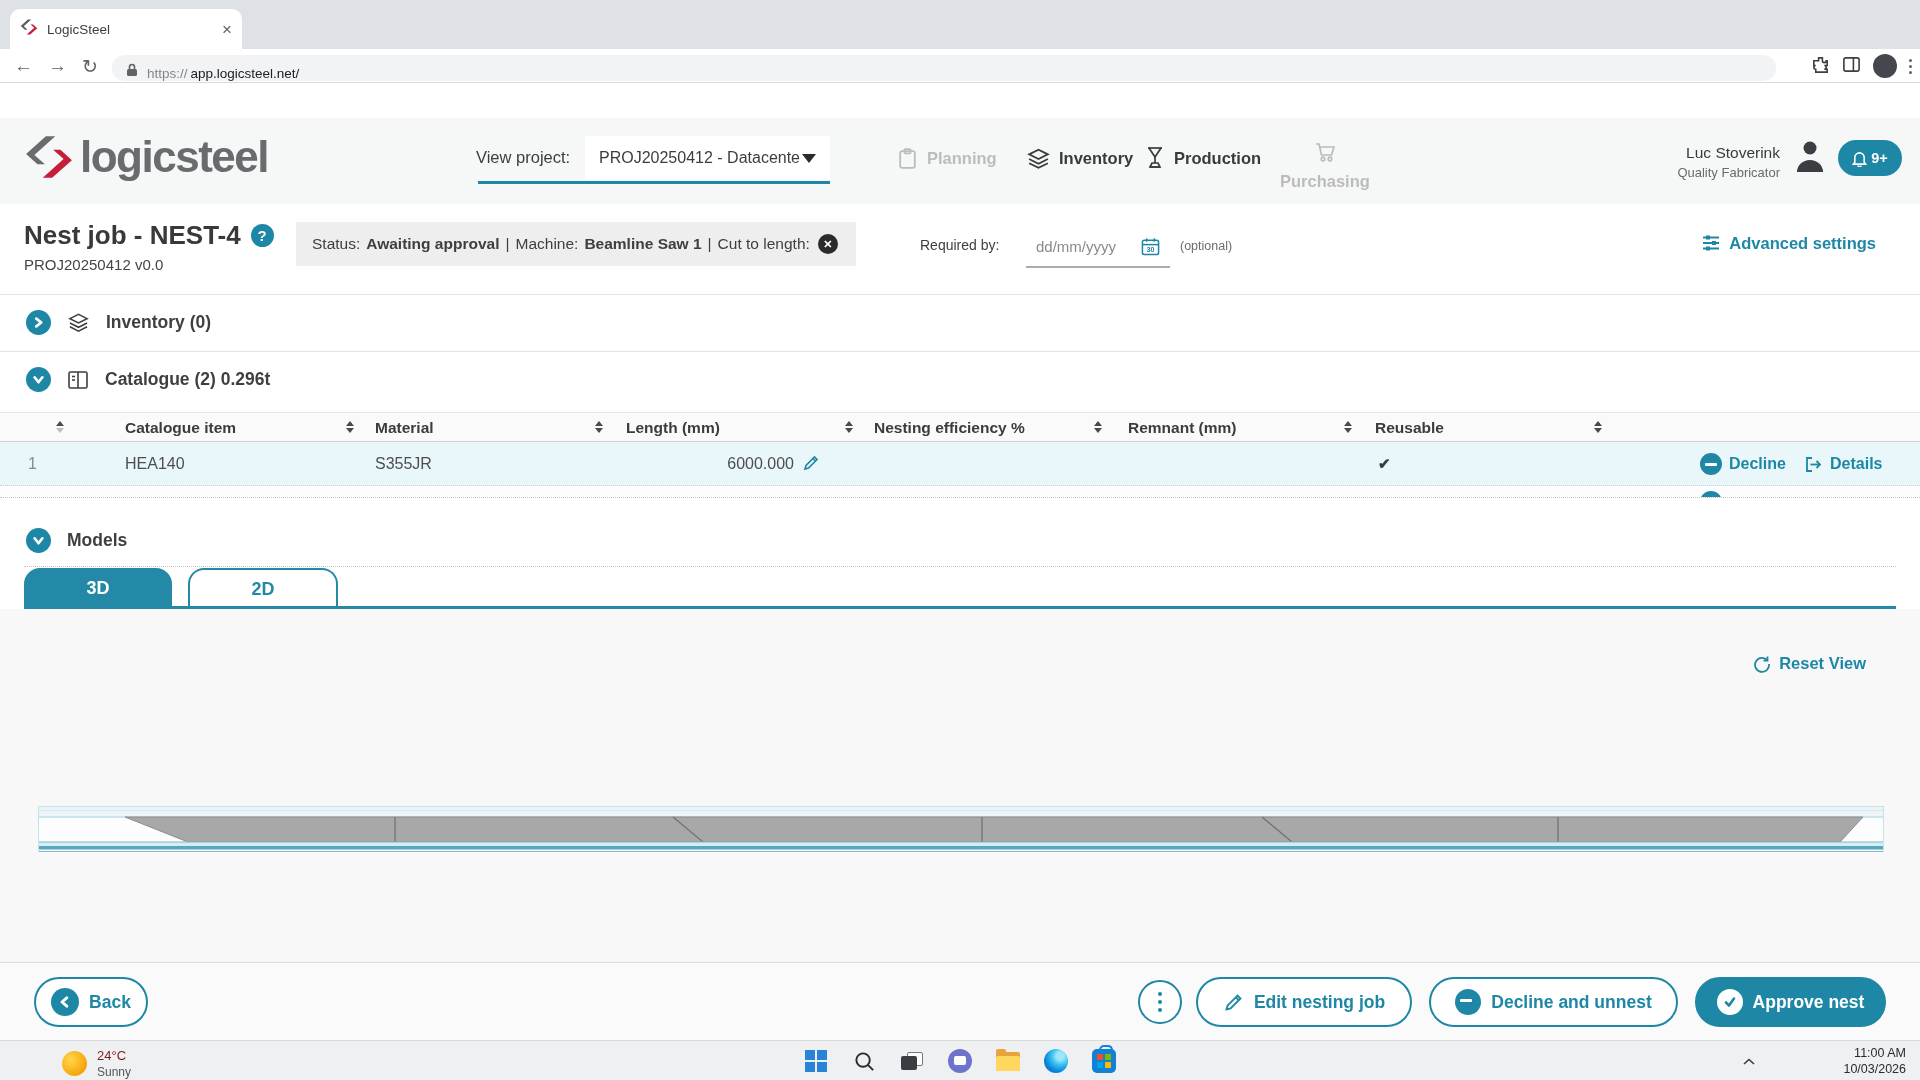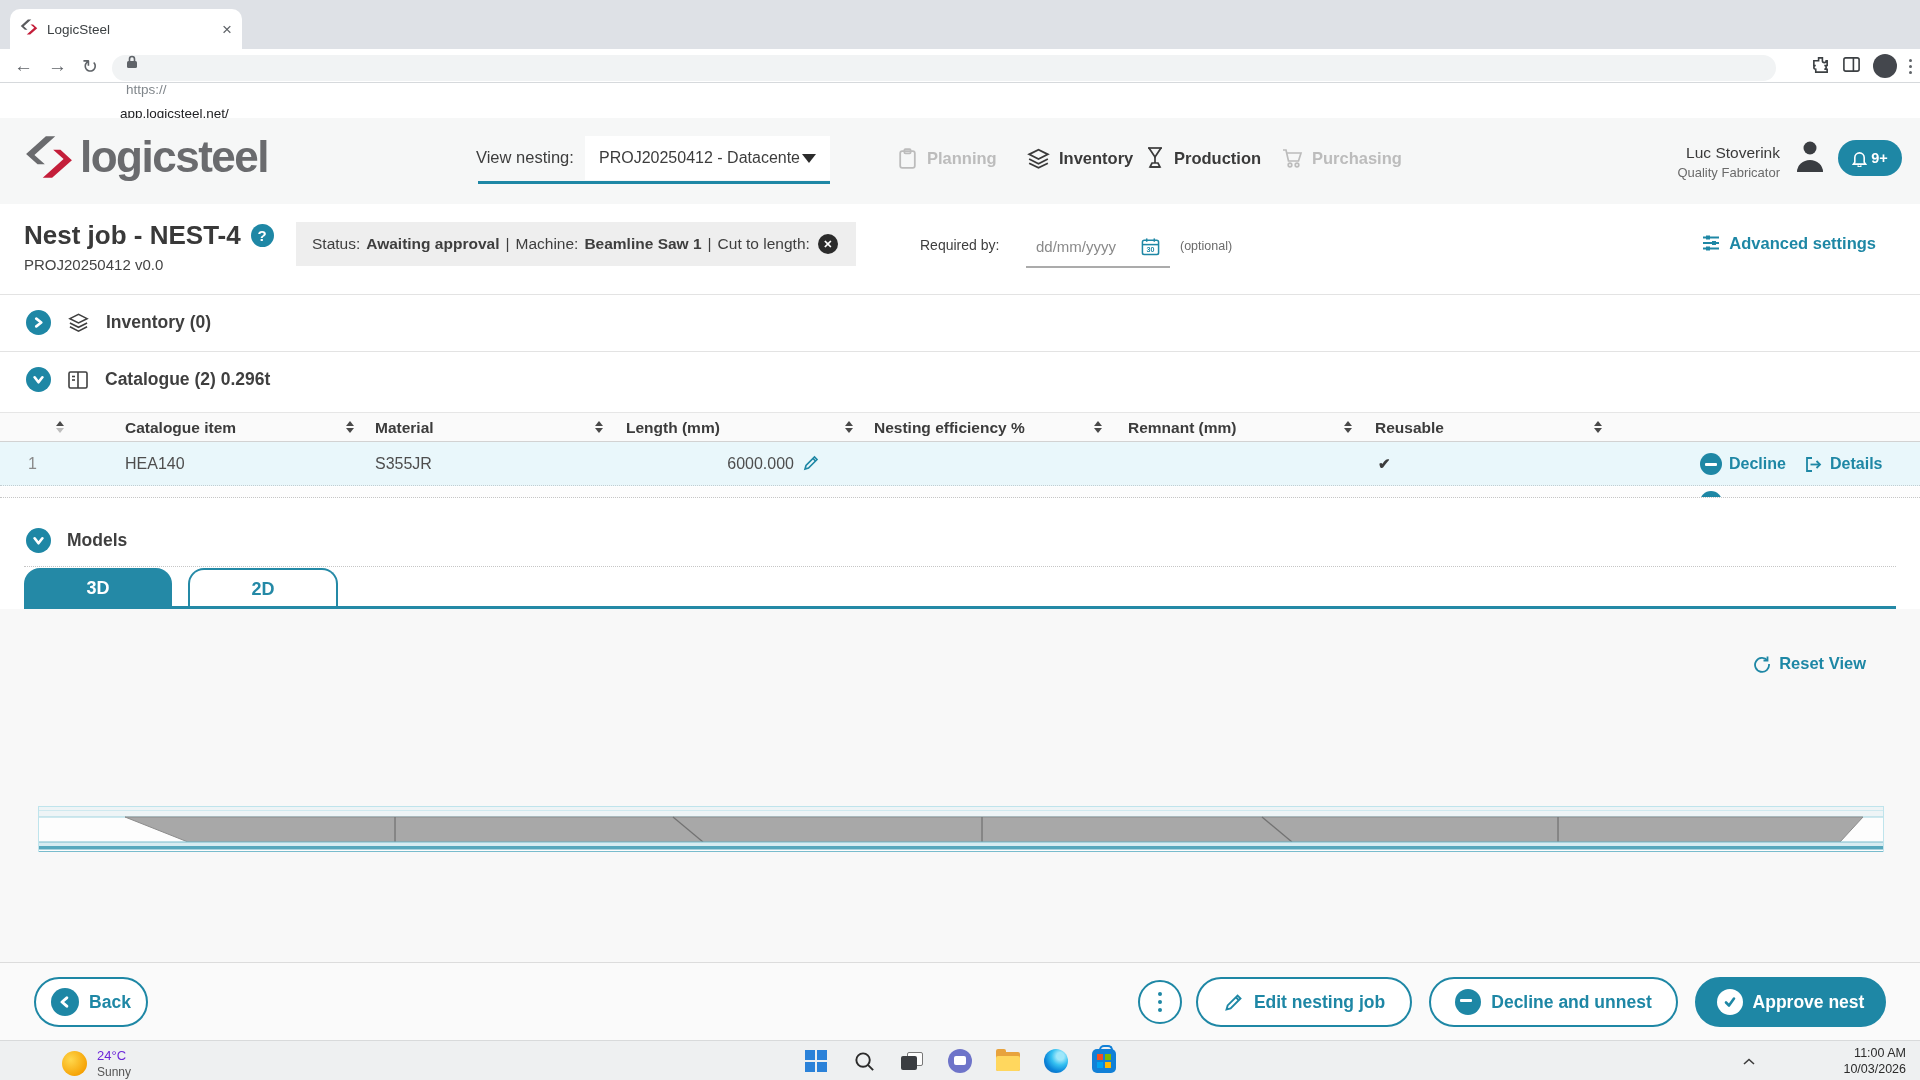--- a/index.html
+++ b/index.html
@@ -11,21 +11,21 @@
   .tabstrip { position:absolute; left:0; top:0; width:1920px; height:49px; background:#dee1e6; }
   .tab { position:absolute; left:10px; top:9px; width:232px; height:40px; background:#fff;
          border-radius:10px 10px 0 0; display:flex; align-items:center; padding:0 10px; gap:9px; }
   .tab-title { font-size:13.5px; color:#3c4043; flex:1; }
   .tab-close { font-size:17px; color:#5f6368; line-height:1; cursor:default; }
   .toolbar { position:absolute; left:0; top:49px; width:1920px; height:34px; background:#fff;
              border-bottom:1px solid #d6d9dc; }
   .nav-ico { position:absolute; top:49px; height:34px; display:flex; align-items:center;
              font-size:19px; color:#5f6368; }
   .urlbar { position:absolute; left:112px; top:55px; width:1664px; height:26px; background:#f1f3f4;
-            border-radius:13px; display:flex; align-items:flex-start; padding:0 14px; gap:9px;flex-direction:column; }
+            border-radius:13px; display:flex; align-items:flex-end; padding:0 14px; gap:9px; }
   .url-scheme { font-size:13.5px; color:#80868b; }
   .url-host { font-size:13.5px; color:#202124; margin-left:-6px; }
   .chrome-right { position:absolute; top:49px; height:34px; right:8px; display:flex; align-items:center; gap:12px; }
   .avatar-dot { width:24px; height:24px; border-radius:50%; background:#44474d; }
   .kebab { display:inline-flex; flex-direction:column; gap:3px; }
   .kebab i { width:3px; height:3px; border-radius:50%; background:#5f6368; }
 
   
   .appheader { position:absolute; left:0; top:118px; width:1920px; height:86px; background:#f6f7f7; }
   .logo { position:absolute; left:24px; top:132px; display:flex; align-items:center; gap:6px; }
@@ -125,21 +125,21 @@
   .kebab-circle { position:absolute; left:1138px; top:17px; width:44px; height:44px; border-radius:50%;
                   border:2.5px solid #1e87a5; background:#fff; display:flex; flex-direction:column;
                   align-items:center; justify-content:center; gap:4px; }
   .kebab-circle i { width:4px; height:4px; border-radius:50%; background:#1e87a5; }
 
   
   .taskbar { position:absolute; left:0; top:1040px; width:1920px; height:40px; background:#eef0f1;
              border-top:1px solid #d8dadb; }
   .weather { position:absolute; left:62px; top:7px; display:flex; align-items:center; gap:10px; }
   .sun { width:25px; height:25px; border-radius:50%; background:radial-gradient(circle at 35% 35%, #ffd84d, #f59f00 78%); }
-  .w-temp { font-size:13px; color:#6d28d9; }
+  .w-temp { font-size:13px; color:#7f1d1d; }
   .w-cond { font-size:12px; color:#555; margin-top:2px; }
   .task-icons { position:absolute; left:803px; top:7px; display:flex; align-items:center; gap:22px; }
   .ticon { width:26px; height:26px; display:flex; align-items:center; justify-content:center; }
   .folder { position:relative; width:24px; height:19px; }
   .folder .back { position:absolute; left:0; top:0; width:24px; height:19px; background:#e8a33d; border-radius:2px; }
   .folder .tab2 { position:absolute; left:0; top:-3px; width:10px; height:6px; background:#e8a33d; border-radius:2px 2px 0 0; }
   .folder .front { position:absolute; left:0; top:4px; width:24px; height:15px; background:#ffd75e; border-radius:2px; }
   .edge { width:24px; height:24px; border-radius:50%;
           background:radial-gradient(circle at 68% 30%, #9ee7fa 0 16%, #35c1f1 38%, #0b84d8 66%, #1a5fb4 100%); }
   .chat { width:24px; height:24px; border-radius:50%; background:#6e74c9; position:relative; }
@@ -209,21 +209,21 @@
   </div>
 
   <div class="appheader"></div>
   <div class="logo">
     <svg width="50" height="50" viewBox="0 0 48 48">
         <path d="M30 4 L10 22 L20 31 L13 31 L2 21 L21 4 Z" fill="#6a6b6e"></path>
         <path d="M18 44 L38 26 L28 17 L35 17 L46 27 L27 44 Z" fill="#c41e3a"></path>
       </svg>
     <span class="logo-text">logicsteel</span>
   </div>
-  <span class="vp-label">View nesting:</span>
+  <span class="vp-label">View project:</span>
   <div class="vp-select">
     <span class="val">PROJ20250412 - Datacente</span>
     <span class="vp-caret"></span>
   </div>
   <div class="vp-underline"></div>
 
   <div class="nav-item dim" style="left:896px;">
     <svg width="23" height="23" viewBox="0 0 22 22" fill="none" stroke="#bcbcbc" stroke-width="1.7">
         <rect x="4" y="4" width="14" height="16" rx="2"></rect>
         <rect x="8" y="2" width="6" height="4" rx="1"></rect>
@@ -241,21 +241,21 @@
   <div class="nav-item" style="left:1144px;">
     <svg width="22" height="24" viewBox="0 0 22 24" fill="none" stroke="#3a3a3a" stroke-width="1.7">
         <path d="M4 2 H18"></path>
         <path d="M5 2 L11 11 L17 2"></path>
         <path d="M11 11 V17"></path>
         <path d="M6 21 H16"></path>
         <path d="M8 17 H14 L16 21 H6 Z"></path>
       </svg>
     <span>Production</span>
   </div>
-  <div class="nav-item dim" style="left:1280px;">
+  <div class="nav-item dim" style="left:1280px;flex-direction:column;">
     <svg width="24" height="24" viewBox="0 0 24 24" fill="none" stroke="#bcbcbc" stroke-width="1.7">
         <path d="M3 4 H6 L8.5 15 H18.5 L21 7 H7"></path>
         <circle cx="10" cy="19" r="1.8"></circle>
         <circle cx="17" cy="19" r="1.8"></circle>
       </svg>
     <span>Purchasing</span>
   </div>
 
   <div class="userblock">
     <div class="user-name">Luc Stoverink</div>

